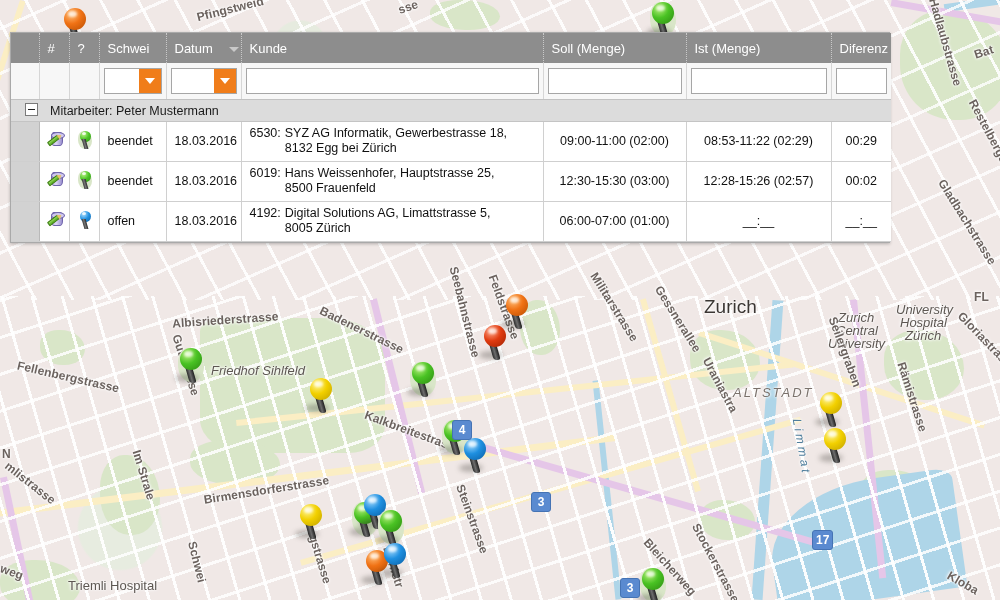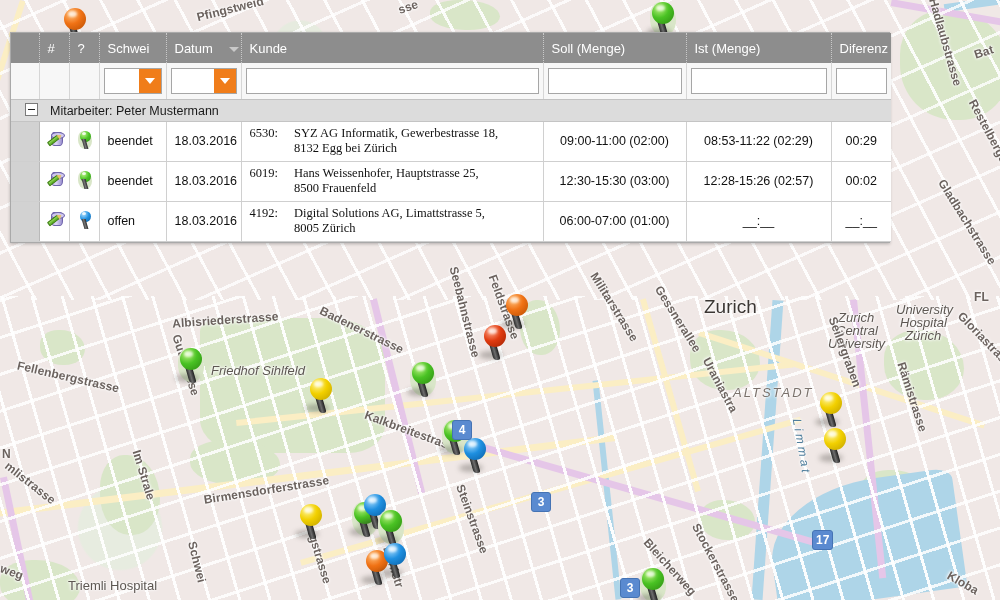--- a/index.html
+++ b/index.html
@@ -126,21 +126,21 @@
   tbody tr.datarow td {
     height: 40px; background: #fff; border-right: 1px solid #d0d0d0;
     border-bottom: 1px solid #cfcfcf; padding: 0 8px; vertical-align: middle;
     font-size: 12.5px; color: #111;
   }
   tbody tr.datarow td:last-child { border-right: none; }
   td.c-sel { background: #d2d2d2 !important; border-right: 1px solid #b9b9b9 !important; }
   td.center { text-align: center; padding: 0 2px; }
   td.numcol { text-align: center; }
   .kunde-nr { color: #111; font-weight: normal; padding-right: 4px; white-space: nowrap; vertical-align: top;}
-  .kunde-wrap { display: flex; gap: 12px; line-height: 15px; padding: 3px 0; font-family: Liberation Serif, serif; }
+  .kunde-wrap { display: flex; gap: 0; line-height: 15px; padding: 3px 0; }
   .kunde-adr { color: #111; }
 
   
   .ico-edit { position: relative; display: inline-block; width: 18px; height: 18px; }
   .ico-edit .cyl {
     position: absolute; left: 3px; top: 1px; width: 12px; height: 14px;
     background: linear-gradient(90deg,#b9b0e2,#ded8f4 40%,#9a90d0);
     border: 1px solid #6f64ab; border-radius: 3px / 5px;
   }
   .ico-edit .cyl::before {

